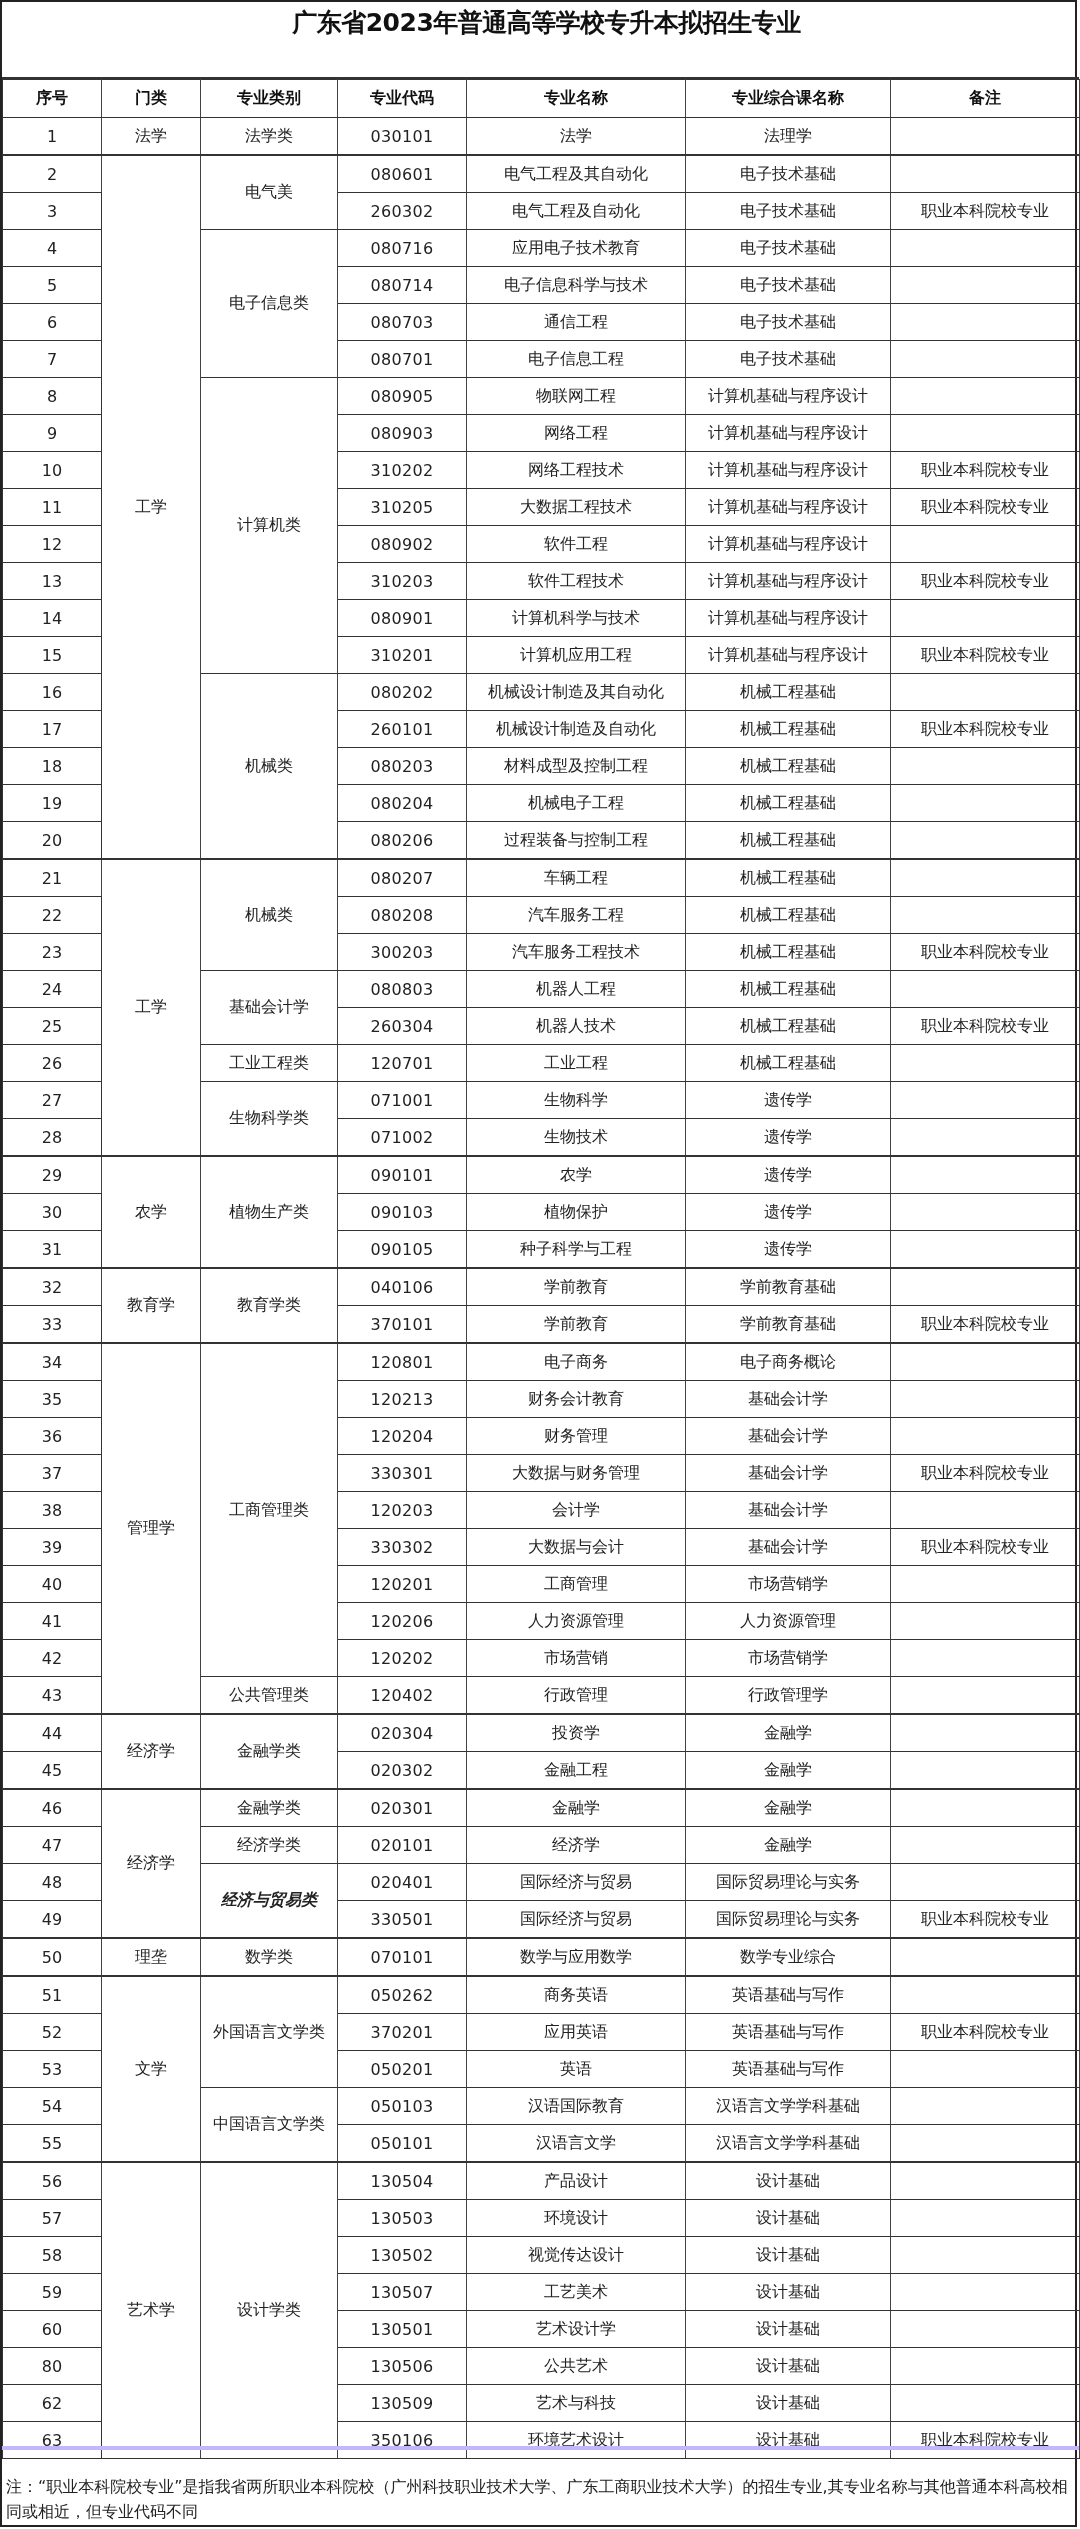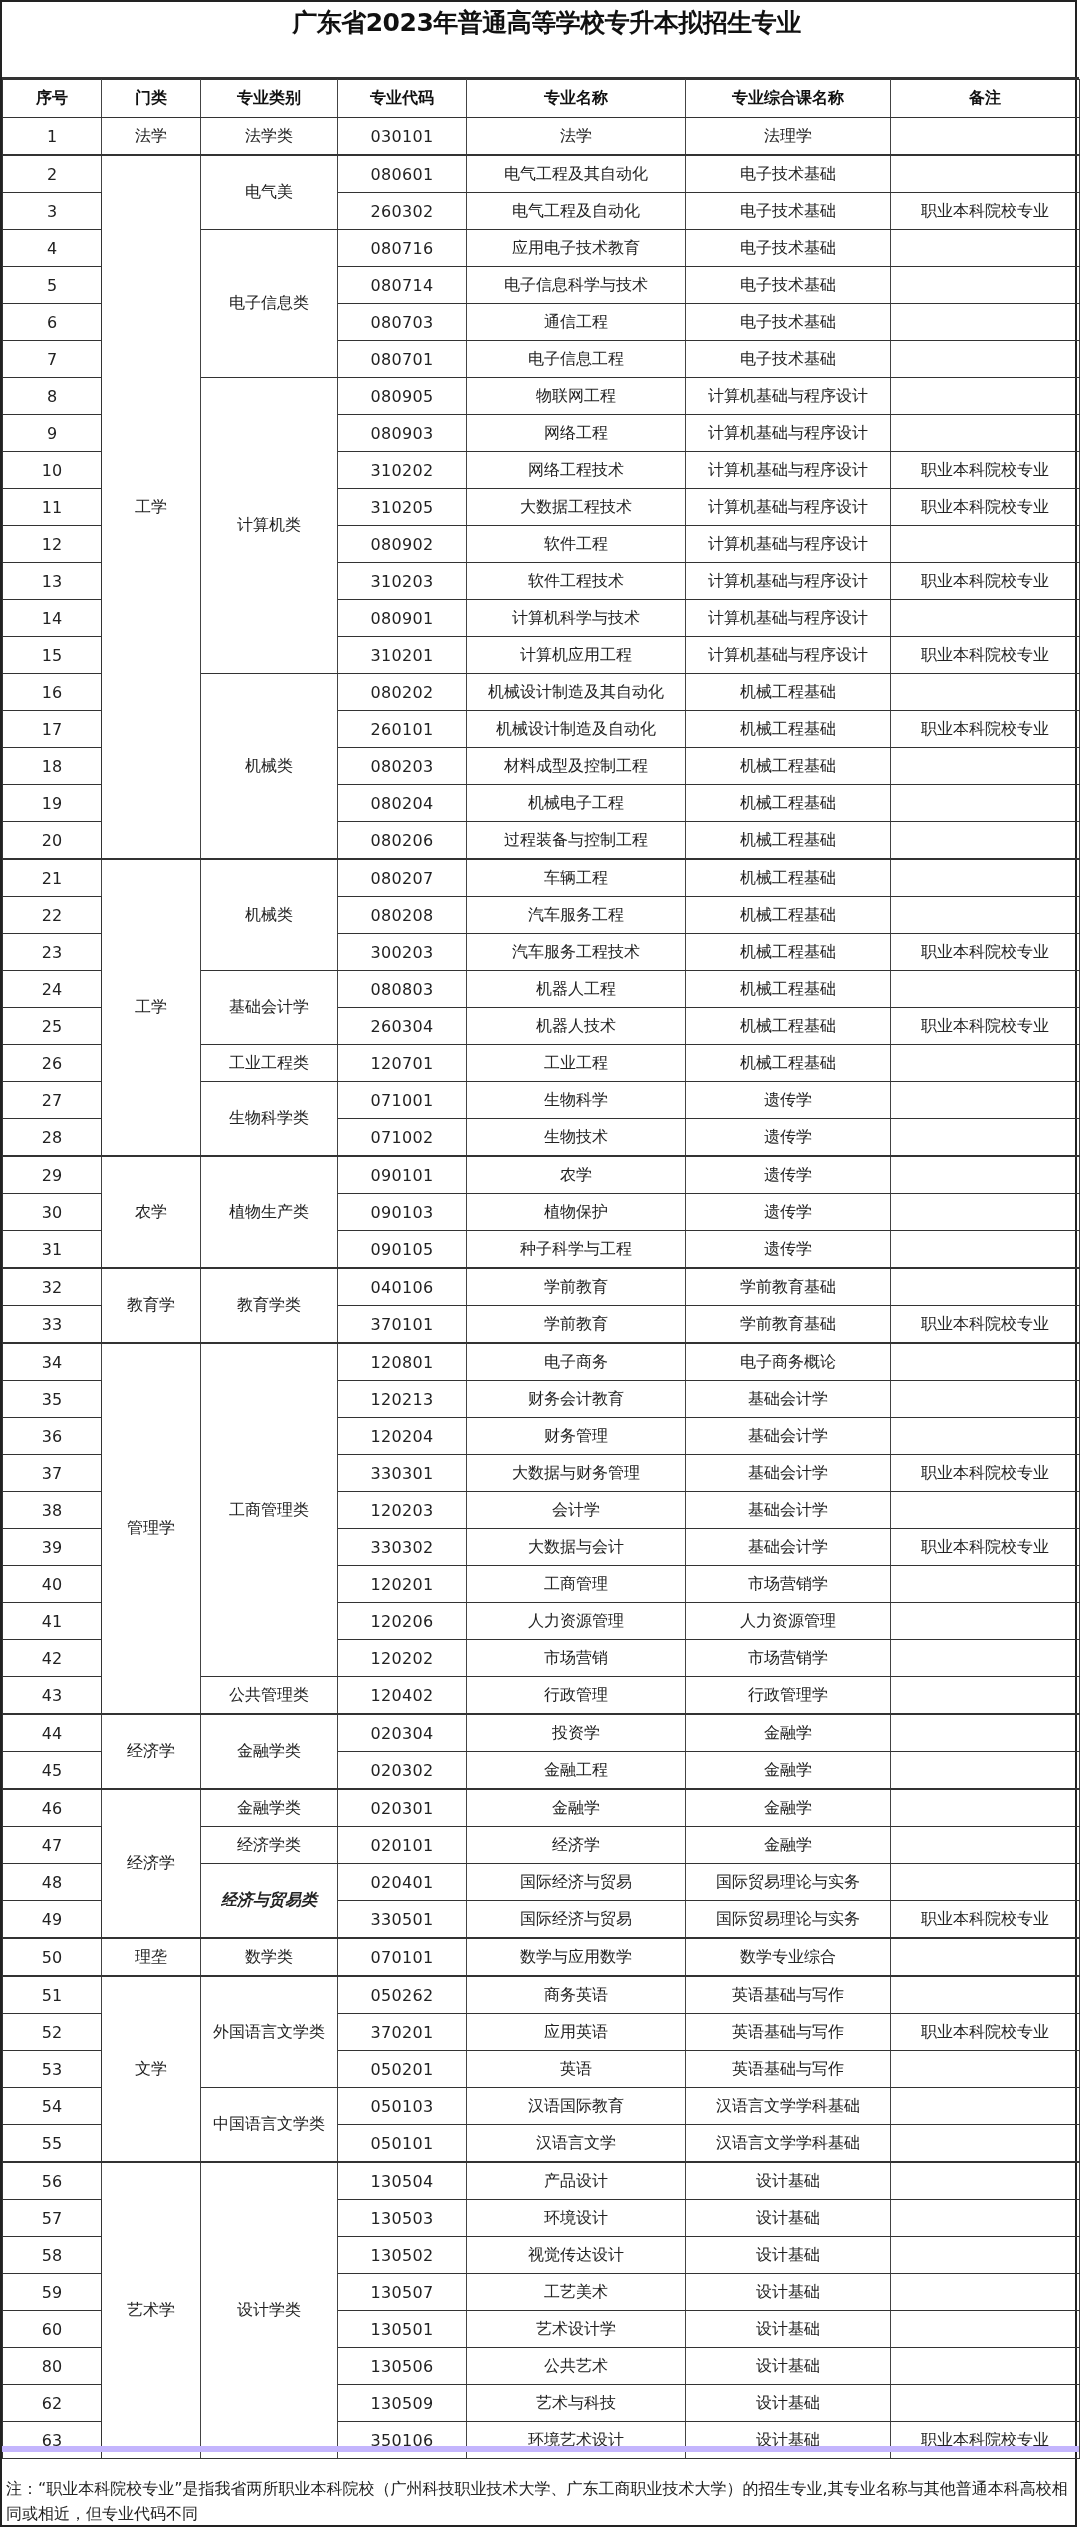--- a/index.html
+++ b/index.html
@@ -14,21 +14,21 @@
   table.grid { position: absolute; left: 0; top: 77px; border-collapse: collapse; table-layout: fixed; width: 1077px; padding-left: 16px; }
   table.grid th, table.grid td { border: 1px solid #333; border-right: 1.5px solid #444; text-align: center; vertical-align: middle;
        padding: 0; height: 36px; font-size: 16px; white-space: nowrap; overflow: hidden; }
   table.grid th { font-weight: bold; height: 37px; font-size: 16px; color: #111; }
   table.grid tr { height: 37px; }
   table.grid td.num { color: #222; }
   table.grid td.code { letter-spacing: 0.3px; }
   table.grid td.italic { font-style: italic; font-weight: bold; }
   table.grid tr.group-start td { border-top: 2px solid #333; }
   .note-box { position: absolute; left: 0; top: 2444px; width: 1077px; height: 83px;
-              border-top: 6px solid #c4b5fd; box-sizing: border-box; padding: 24px 4px 0 4px;
+              border-top: 4px solid #c4b5fd; box-sizing: border-box; padding: 24px 4px 0 4px;
               font-size: 16px; line-height: 25px; color: #222; }
   col.c1 { width: 99px; } col.c2 { width: 99px; } col.c3 { width: 137px; } col.c4 { width: 129px; }
   col.c5 { width: 219px; } col.c6 { width: 205px; } col.c7 { width: 189px; }
 </style>
 </head>
 <body>
 
 <div class="sheet">
   <div class="title-box">
     <span class="title-line l1">广东省2023年普通高等学校专升本拟招生专业</span>

